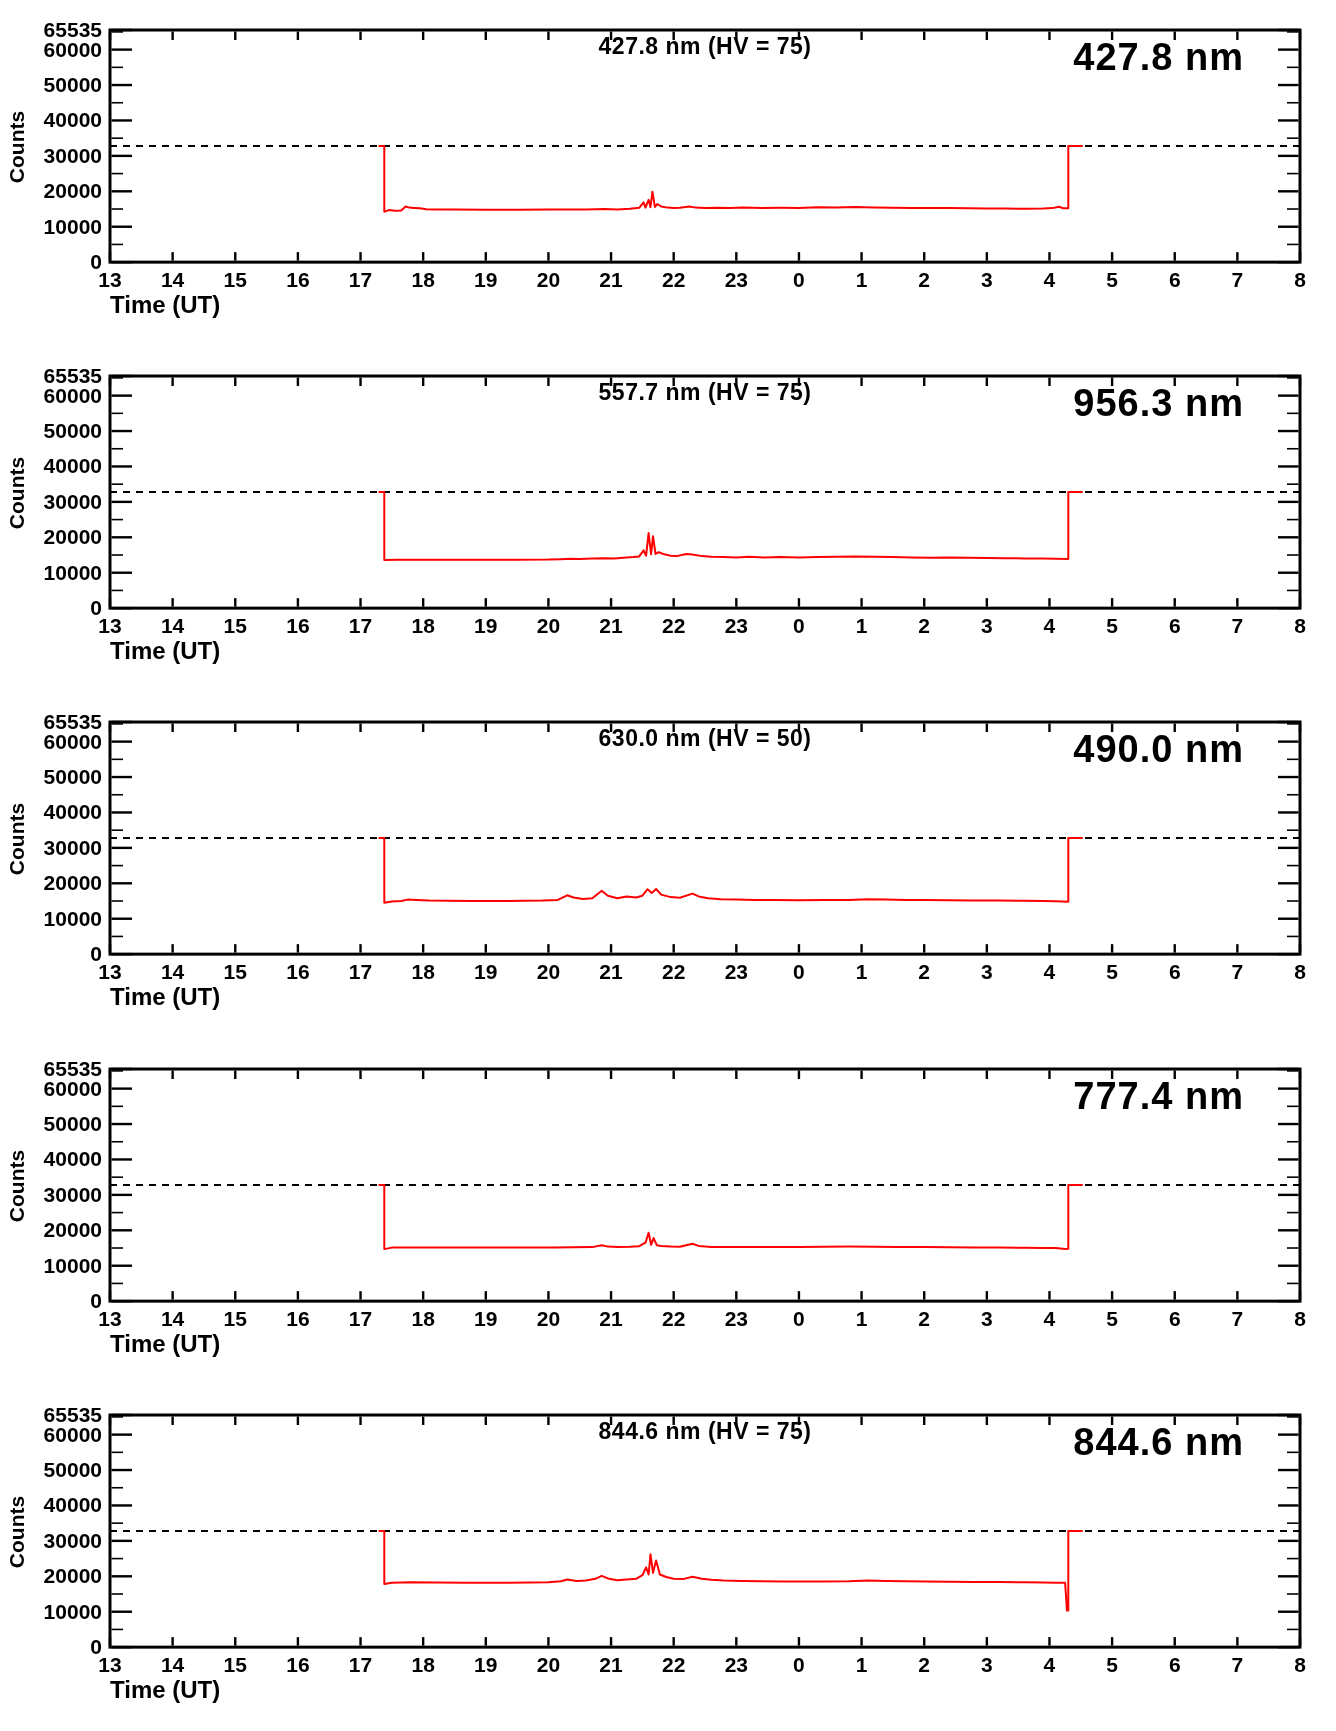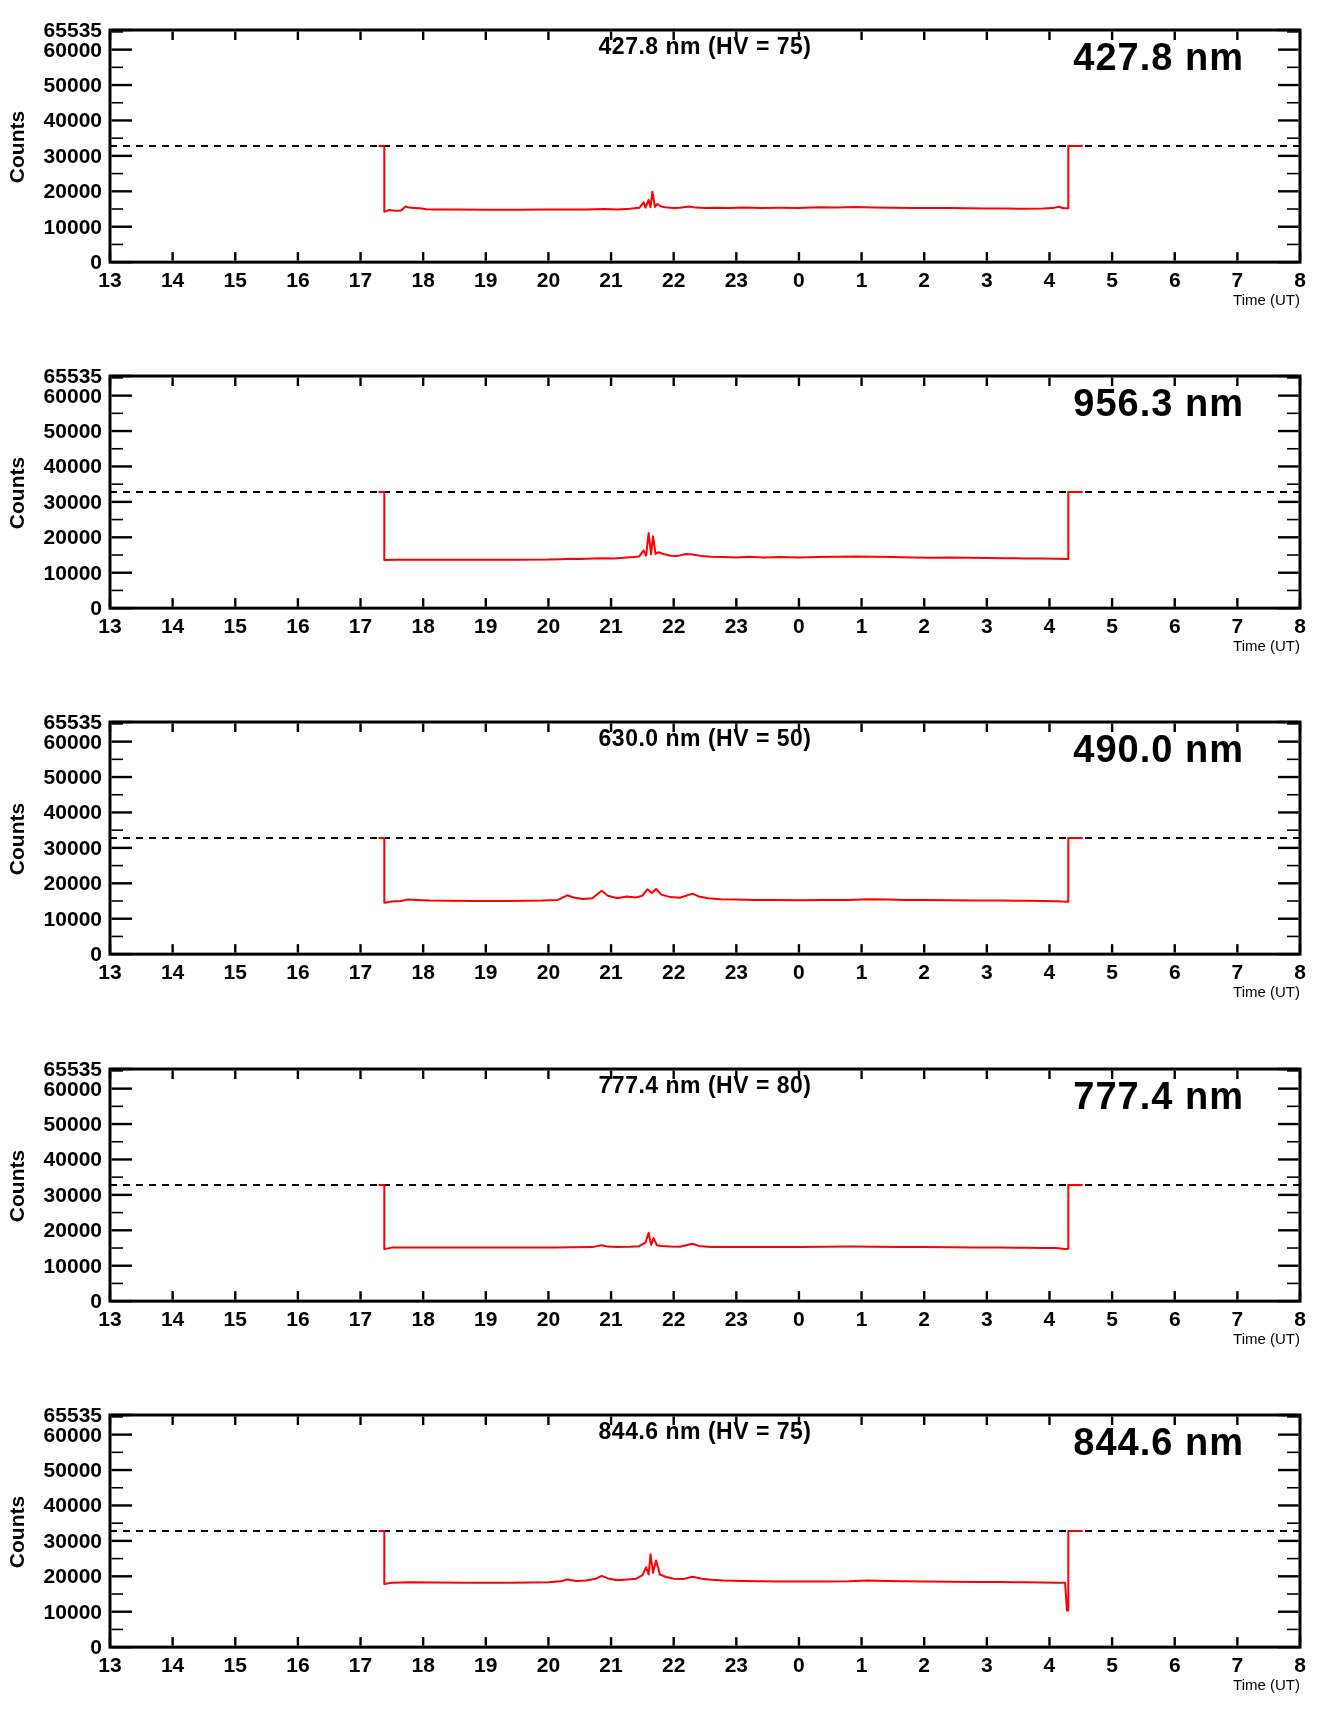--- a/index.html
+++ b/index.html
@@ -4,22 +4,22 @@
 <style>
   html,body{margin:0;padding:0;background:#ffffff;}
   body{width:1336px;height:1731px;position:relative;font-family:"Liberation Sans",sans-serif;color:#000;}
   .panel{position:relative;height:346.2px;}
   .plot{position:absolute;left:0;top:0;width:1336px;height:346.2px;display:block;}
   .chart-title{position:absolute;left:110px;width:1190px;top:1px;text-align:center;
     font-size:23px;font-weight:bold;letter-spacing:0.5px;margin-top:32px;}
   .annotation{position:absolute;right:92px;top:36px;font-size:38px;font-weight:bold;letter-spacing:1px;}
   .ylab{position:absolute;left:-38px;top:135px;width:110px;height:24px;text-align:center;
     transform:rotate(-90deg);font-size:21px;font-weight:bold;}
-  .xlab{position:absolute;left:110px;width:1190px;top:291px;text-align:right;
-    font-size:15px;font-weight:normal;}
+  .xlab{position:absolute;left:110px;width:1190px;top:291px;text-align:left;
+    font-size:24px;font-weight:bold;}
   svg text.tick{font-family:"Liberation Sans",sans-serif;font-size:21px;font-weight:bold;fill:#000;}
 </style>
 </head>
 <body>
 
 <section class="panel">
   <div class="chart-title">427.8 nm (HV = 75)</div>
   <div class="ylab">Counts</div>
   <svg class="plot" viewBox="0 0 1336 346" preserveAspectRatio="none">
       <rect x="110" y="30" width="1190" height="232" fill="none" stroke="#000000" stroke-width="3"></rect>
@@ -122,20 +122,21 @@
       <line x1="1300" y1="31.5" x2="1300" y2="40" stroke="#000000" stroke-width="2.4"></line>
       <text x="1300" y="287" text-anchor="middle" class="tick">8</text>
       <line x1="110" y1="146.00177004654" x2="1300" y2="146.00177004654" stroke="#000000" stroke-width="2" stroke-dasharray="7 6"></line>
       <polyline points="379.3,146.0 384.3,146.0 384.3,211.7 388.7,210.0 395.0,210.7 401.2,210.3 405.6,206.4 409.4,207.5 413.8,207.8 420.0,208.2 426.3,209.1 435.7,209.3 454.5,209.4 485.8,209.6 517.1,209.6 548.4,209.4 567.2,209.3 586.0,209.4 604.8,208.9 617.3,209.3 629.8,208.7 639.2,207.7 643.6,202.2 645.5,207.5 648.6,199.7 650.5,207.1 652.4,191.6 654.9,206.8 657.4,203.9 661.2,206.4 667.4,207.5 673.7,207.8 679.9,207.7 689.3,206.4 695.6,207.5 705.0,207.8 717.5,207.7 730.1,208.0 742.6,207.5 761.4,207.8 780.2,207.7 798.9,207.8 817.7,207.1 836.5,207.3 855.3,207.0 874.1,207.3 892.9,207.7 911.7,207.8 930.5,208.0 949.3,207.8 968.1,208.2 986.8,208.4 1005.6,208.5 1024.4,208.7 1043.2,208.5 1052.6,208.0 1058.9,206.6 1063.3,208.2 1068.3,208.2 1068.3,146.0 1082.0,146.0" fill="none" stroke="#ff0000" stroke-width="2" stroke-linejoin="round" stroke-linecap="round"></polyline>
     </svg>
   <div class="annotation">427.8 nm</div>
   <div class="xlab">Time (UT)</div>
 </section>
 
 <section class="panel">
+  <div class="chart-title">557.7 nm (HV = 75)</div>
   <div class="ylab">Counts</div>
   <svg class="plot" viewBox="0 0 1336 346" preserveAspectRatio="none">
       <rect x="110" y="30" width="1190" height="232" fill="none" stroke="#000000" stroke-width="3"></rect>
       <line x1="111.5" y1="262" x2="132" y2="262" stroke="#000000" stroke-width="2.4"></line>
       <line x1="1298.5" y1="262" x2="1278" y2="262" stroke="#000000" stroke-width="2.4"></line>
       <text x="102" y="269" text-anchor="end" class="tick">0</text>
       <line x1="111.5" y1="226.5990691996643" x2="132" y2="226.5990691996643" stroke="#000000" stroke-width="2.4"></line>
       <line x1="1298.5" y1="226.5990691996643" x2="1278" y2="226.5990691996643" stroke="#000000" stroke-width="2.4"></line>
       <text x="102" y="233.5990691996643" text-anchor="end" class="tick">10000</text>
       <line x1="111.5" y1="191.1981383993286" x2="132" y2="191.1981383993286" stroke="#000000" stroke-width="2.4"></line>
@@ -341,21 +342,20 @@
       <line x1="1300" y1="31.5" x2="1300" y2="40" stroke="#000000" stroke-width="2.4"></line>
       <text x="1300" y="287" text-anchor="middle" class="tick">8</text>
       <line x1="110" y1="146.00177004654" x2="1300" y2="146.00177004654" stroke="#000000" stroke-width="2" stroke-dasharray="7 6"></line>
       <polyline points="379.3,146.0 384.3,146.0 384.3,210.7 391.8,209.3 401.2,208.9 407.5,207.5 416.9,207.8 429.4,208.5 448.2,208.7 473.3,208.9 498.3,208.9 523.4,208.7 542.2,208.5 557.8,207.8 567.2,203.2 573.5,205.4 582.9,206.8 592.3,206.1 601.7,198.6 607.9,203.6 617.3,206.1 626.7,204.3 636.1,205.4 642.4,203.6 647.4,197.2 651.8,200.8 656.1,196.9 661.2,202.5 670.6,205.0 679.9,205.7 692.5,201.5 698.7,204.3 708.1,206.1 720.7,207.1 736.3,207.5 755.1,207.8 773.9,208.0 798.9,208.2 824.0,208.0 849.1,207.8 867.8,207.1 886.6,207.5 905.4,207.8 924.2,208.0 949.3,208.2 974.3,208.4 999.4,208.5 1024.4,208.7 1043.2,208.9 1055.7,209.1 1068.3,209.6 1068.3,146.0 1082.0,146.0" fill="none" stroke="#ff0000" stroke-width="2" stroke-linejoin="round" stroke-linecap="round"></polyline>
     </svg>
   <div class="annotation">490.0 nm</div>
   <div class="xlab">Time (UT)</div>
 </section>
 
 <section class="panel">
-  <div class="chart-title">777.4 nm (HV = 80)</div>
   <div class="ylab">Counts</div>
   <svg class="plot" viewBox="0 0 1336 346" preserveAspectRatio="none">
       <rect x="110" y="30" width="1190" height="232" fill="none" stroke="#000000" stroke-width="3"></rect>
       <line x1="111.5" y1="262" x2="132" y2="262" stroke="#000000" stroke-width="2.4"></line>
       <line x1="1298.5" y1="262" x2="1278" y2="262" stroke="#000000" stroke-width="2.4"></line>
       <text x="102" y="269" text-anchor="end" class="tick">0</text>
       <line x1="111.5" y1="226.5990691996643" x2="132" y2="226.5990691996643" stroke="#000000" stroke-width="2.4"></line>
       <line x1="1298.5" y1="226.5990691996643" x2="1278" y2="226.5990691996643" stroke="#000000" stroke-width="2.4"></line>
       <text x="102" y="233.5990691996643" text-anchor="end" class="tick">10000</text>
       <line x1="111.5" y1="191.1981383993286" x2="132" y2="191.1981383993286" stroke="#000000" stroke-width="2.4"></line>

